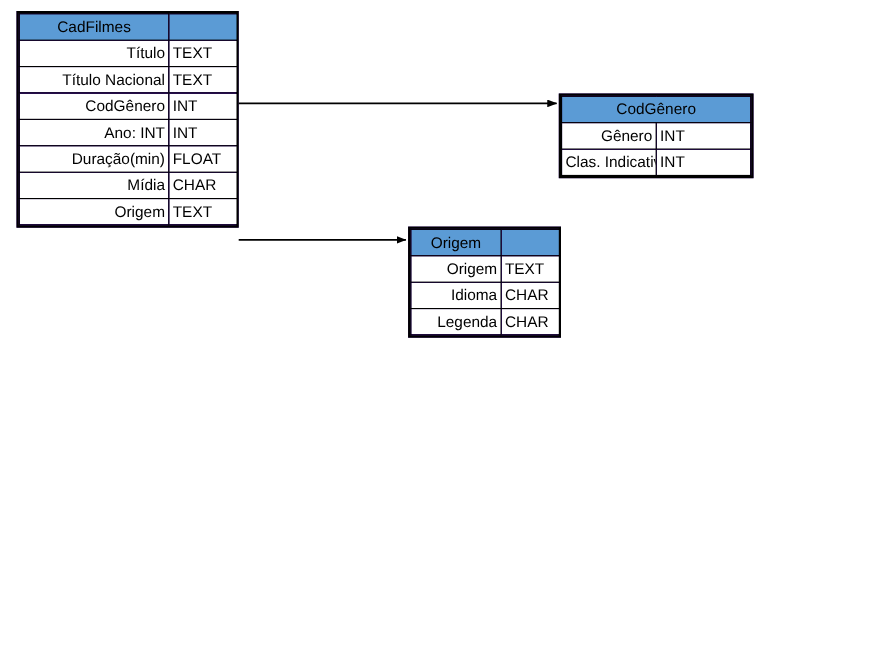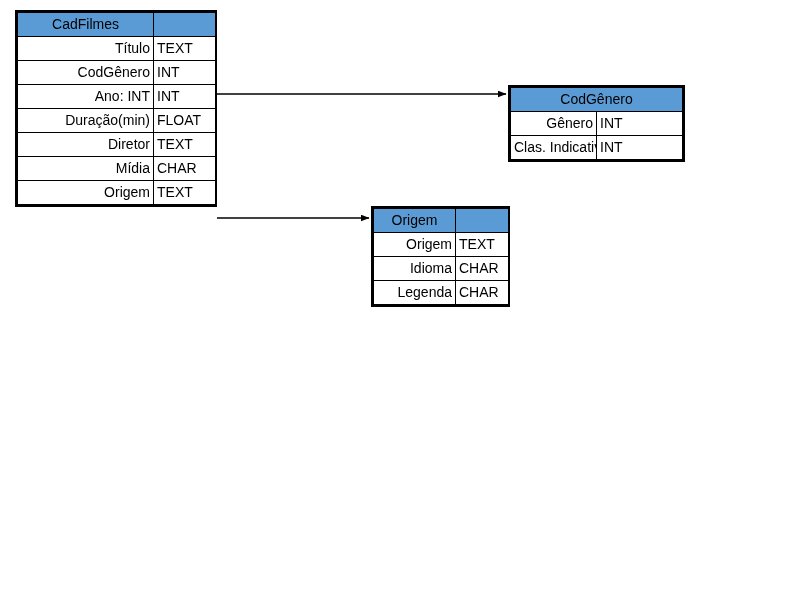--- a/index.html
+++ b/index.html
@@ -95,34 +95,34 @@
       <tbody>
           <tr>
         <td class="hdr-title col-name">CadFilmes</td>
         <td class="hdr-blank col-type"></td>
       </tr>
       <tr>
         <td class="fld-name col-name">Título</td>
         <td class="fld-type col-type">TEXT</td>
       </tr>
       <tr>
+        <td class="fld-name col-name">Título Nacional</td>
+        <td class="fld-type col-type">TEXT</td>
+      </tr>
+      <tr>
         <td class="fld-name col-name">CodGênero</td>
         <td class="fld-type col-type">INT</td>
       </tr>
       <tr>
         <td class="fld-name col-name">Ano: INT</td>
         <td class="fld-type col-type">INT</td>
       </tr>
       <tr>
         <td class="fld-name col-name">Duração(min)</td>
         <td class="fld-type col-type">FLOAT</td>
-      </tr>
-      <tr>
-        <td class="fld-name col-name">Diretor</td>
-        <td class="fld-type col-type">TEXT</td>
       </tr>
       <tr>
         <td class="fld-name col-name">Mídia</td>
         <td class="fld-type col-type">CHAR</td>
       </tr>
       <tr>
         <td class="fld-name col-name">Origem</td>
         <td class="fld-type col-type">TEXT</td>
       </tr>
     </tbody>

